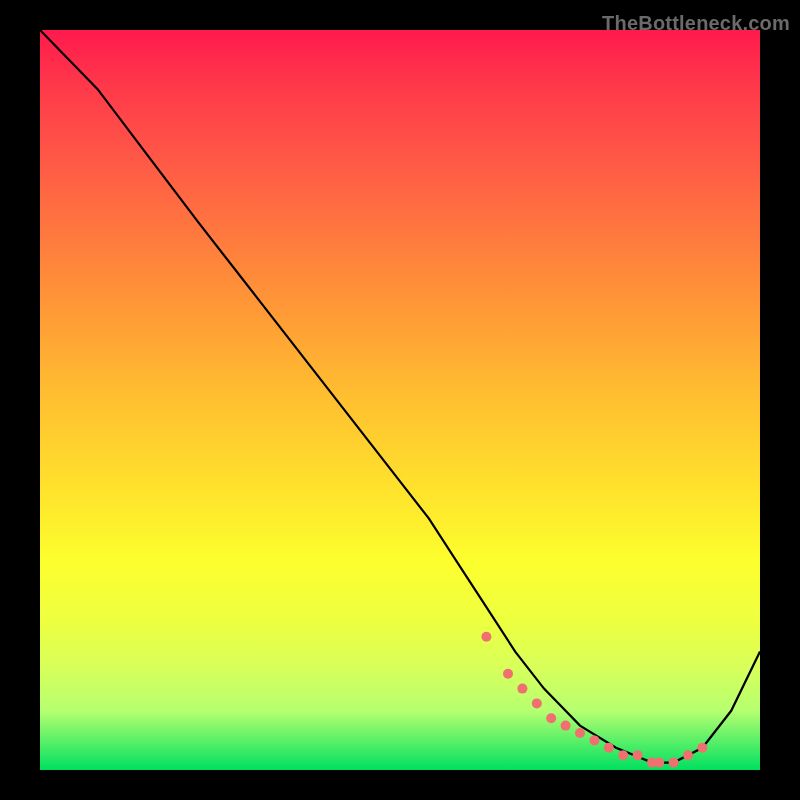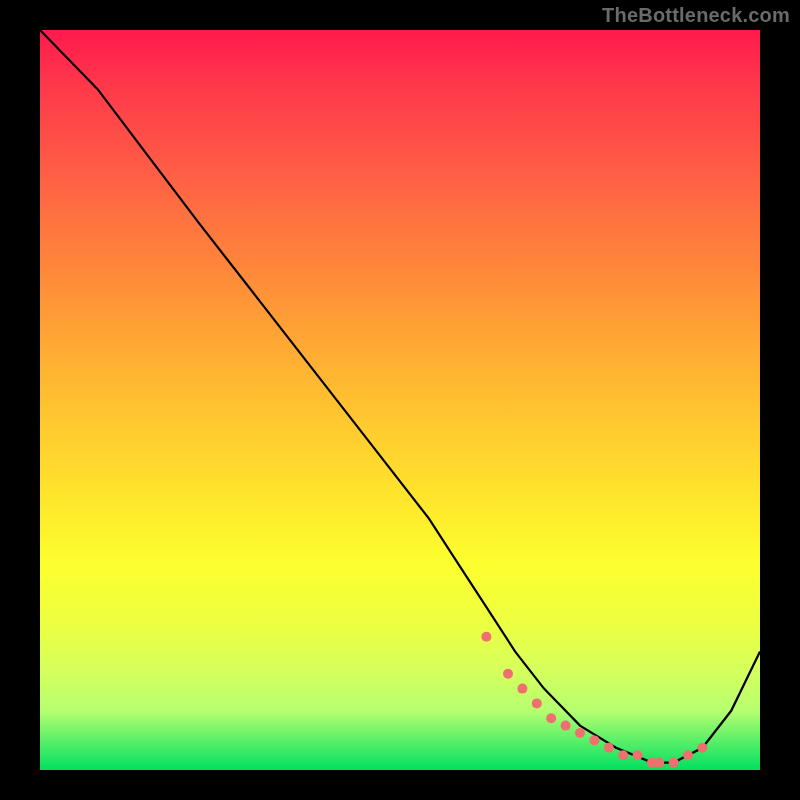--- a/index.html
+++ b/index.html
@@ -42,21 +42,21 @@
   svg.curve {
     position: absolute;
     left: 0;
     top: 0;
     width: 720px;
     height: 740px;
     overflow: visible;
   }
   .attrib {
     position: absolute;
-    top: 4px;
+    top: 12px;
     right: 10px;
     color: #6a6a6a;
     font-size: 20px;
     font-weight: 600;
     letter-spacing: 0.2px;
   }
 </style>
 </head>
 <body>
 

